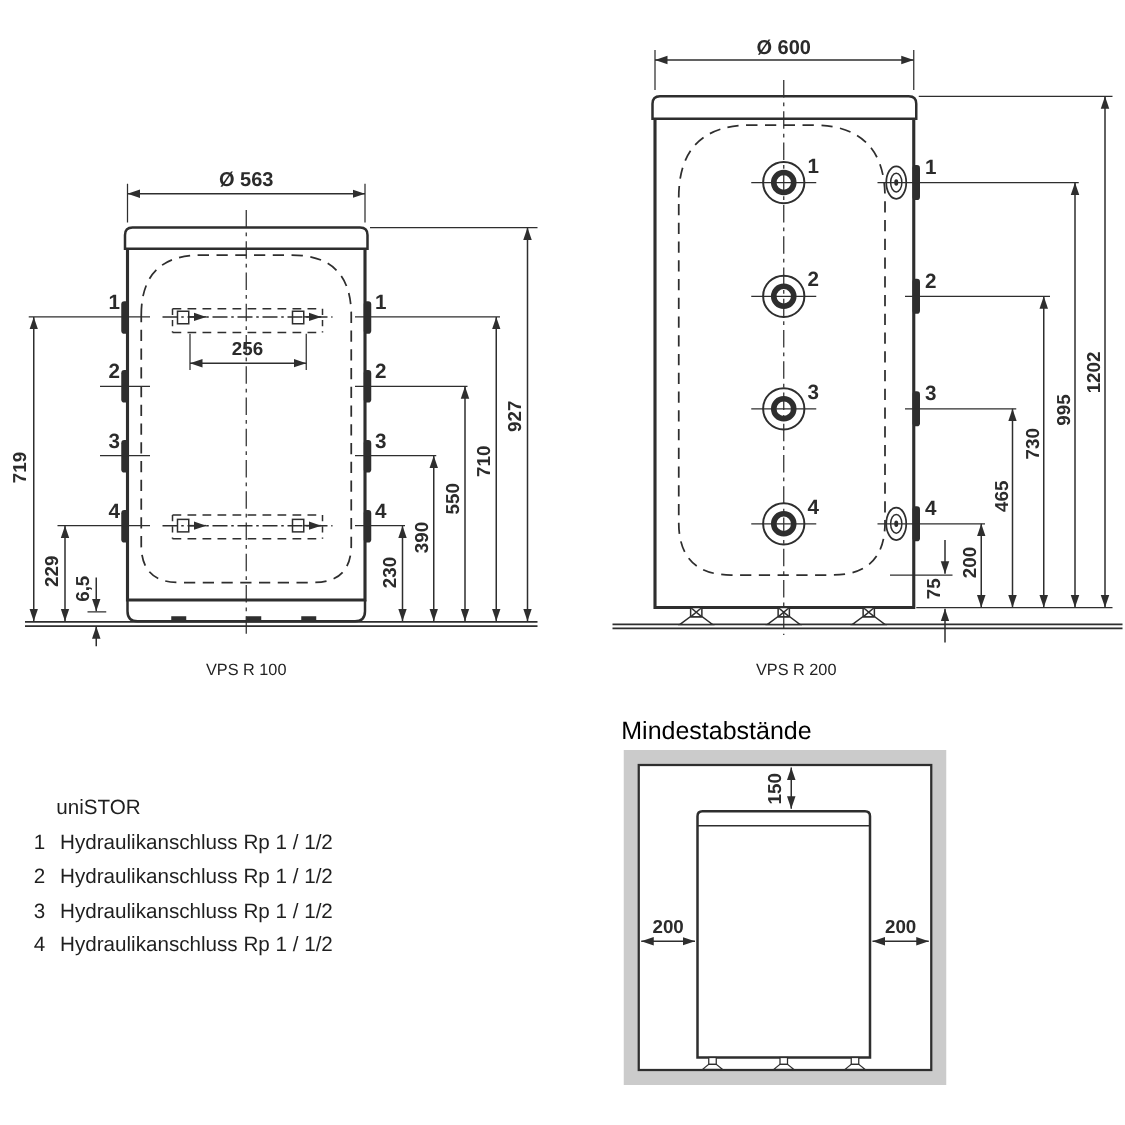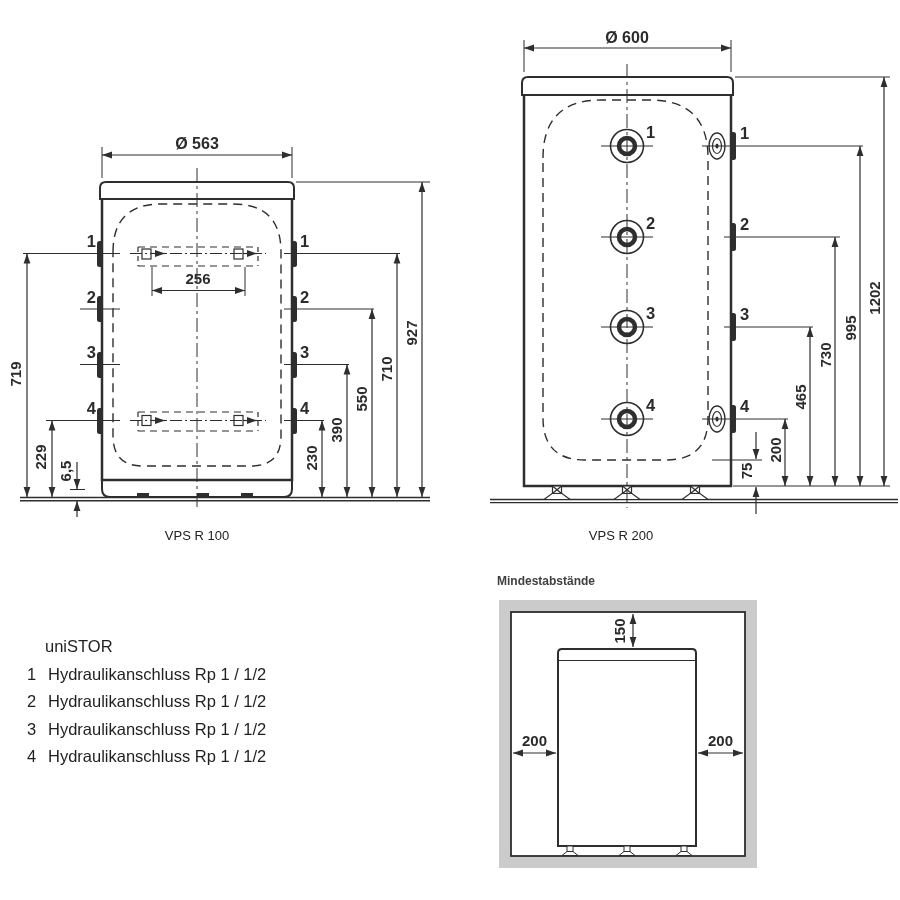--- a/index.html
+++ b/index.html
@@ -8,21 +8,21 @@
   .stage svg{position:absolute;overflow:visible;}
   .stage svg text{font-family:"Liberation Sans",sans-serif;fill:#2b2b2b;}
   .t-dim{font-size:15px;font-weight:700;}
   .t-dia{font-size:16px;font-weight:700;}
   .t-conn{font-size:16.5px;font-weight:700;}
   .caption{position:absolute;width:160px;text-align:center;font-size:13px;color:#222;}
   .legend{position:absolute;left:27px;top:594px;font-size:16.5px;line-height:27.5px;color:#1f1f1f;}
   .legend .ind{padding-left:18px;margin-top:39px;}
   .legend .item{display:flex;}
   .legend .num{width:21px;flex:0 0 21px;}
-  .m-title{position:absolute;left:497px;top:574px;font-size:12px;font-weight:700;color:#404040;}
+  .m-title{position:absolute;left:497px;top:574px;font-size:20px;font-weight:400;color:#000000;}
   .geo{stroke:#2e2e2e;fill:none;}
   .fillp{fill:#2e2e2e;stroke:none;}
 </style>
 </head>
 <body>
 
 <div class="stage">
 
   <svg style="left:0;top:0" width="450" height="560" viewBox="0 0 450 560">
     <defs>
@@ -242,21 +242,21 @@
     <text class="t-conn" x="290" y="412">4</text>
     <text class="t-dim" transform="rotate(-90 326 450)" x="326" y="455" text-anchor="middle">200</text>
     <text class="t-dim" transform="rotate(-90 351 397)" x="351" y="402" text-anchor="middle">465</text>
     <text class="t-dim" transform="rotate(-90 376 355)" x="376" y="360" text-anchor="middle">730</text>
     <text class="t-dim" transform="rotate(-90 401 328)" x="401" y="333" text-anchor="middle">995</text>
     <text class="t-dim" transform="rotate(-90 425 298)" x="425" y="303" text-anchor="middle">1202</text>
     <text class="t-dim" transform="rotate(-90 297 471)" x="297" y="476" text-anchor="middle">75</text>
   </svg>
 
   <div class="caption" style="left:117px;top:528px">VPS R 100</div>
-  <div class="caption" style="left:541px;top:528px">VPS R 200</div>
+  <div class="caption" style="left:557px;top:528px">VPS R 200</div>
 
   <div class="legend">
     <div class="ind">uniSTOR</div>
     <div class="item">
       <span class="num">1</span>
       <span>Hydraulikanschluss Rp 1 / 1/2</span>
     </div>
     <div class="item">
       <span class="num">2</span>
       <span>Hydraulikanschluss Rp 1 / 1/2</span>

